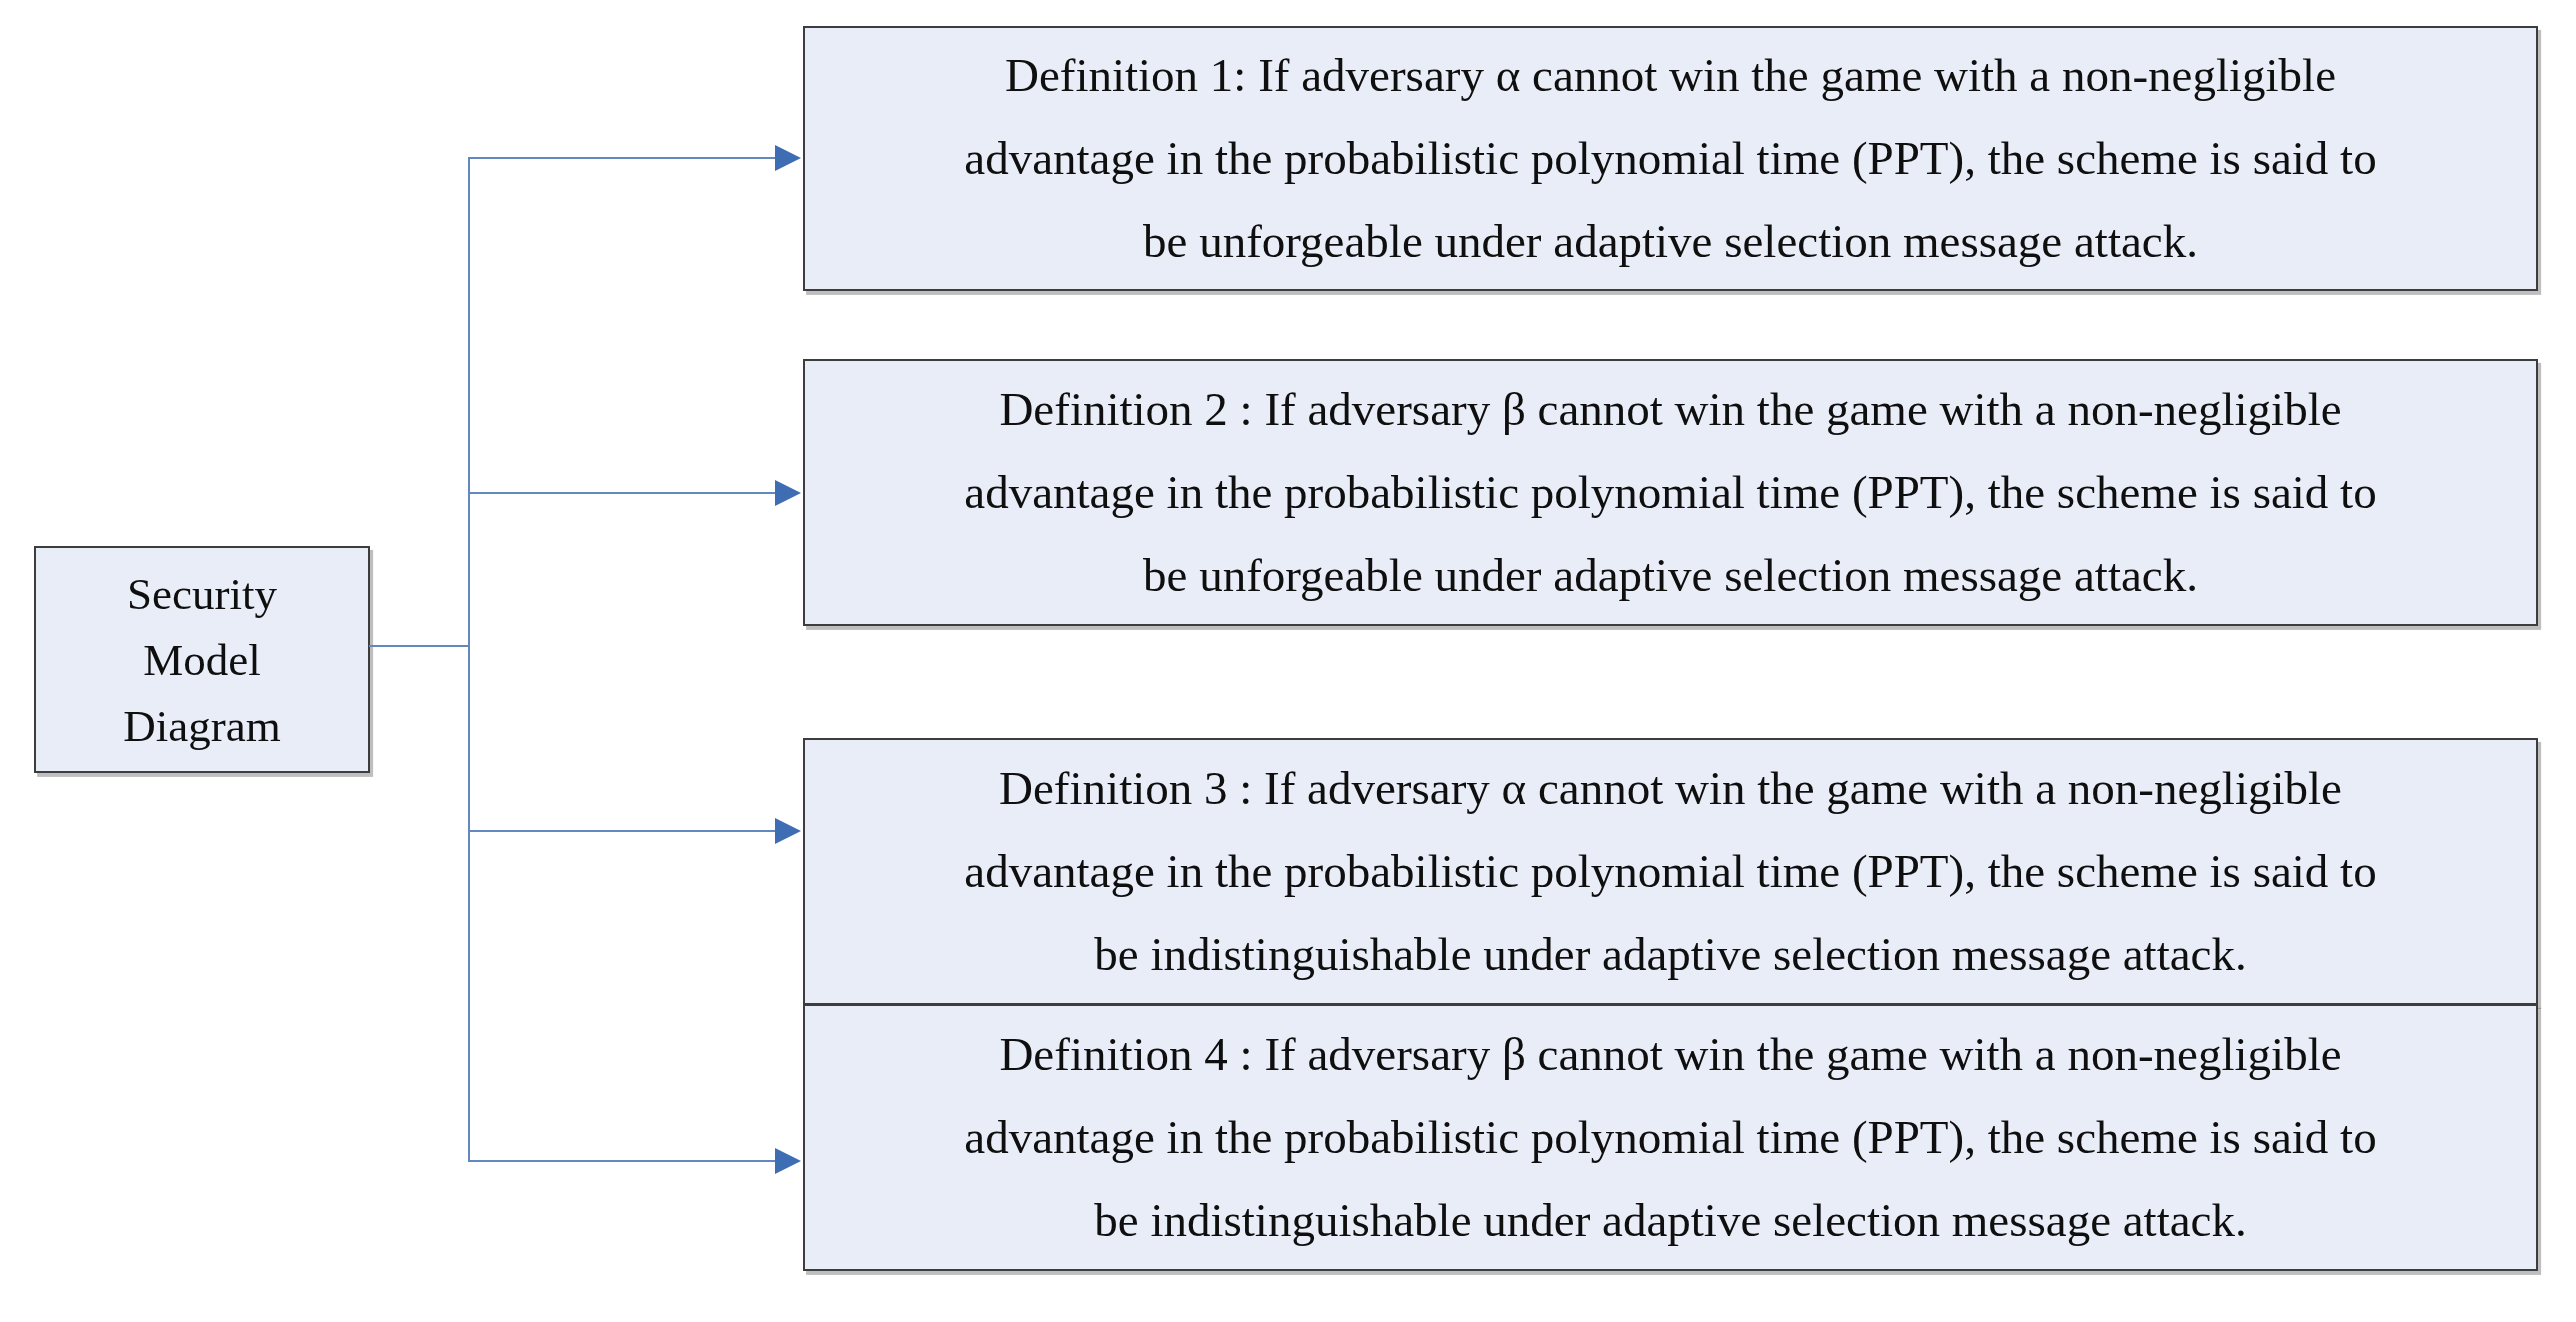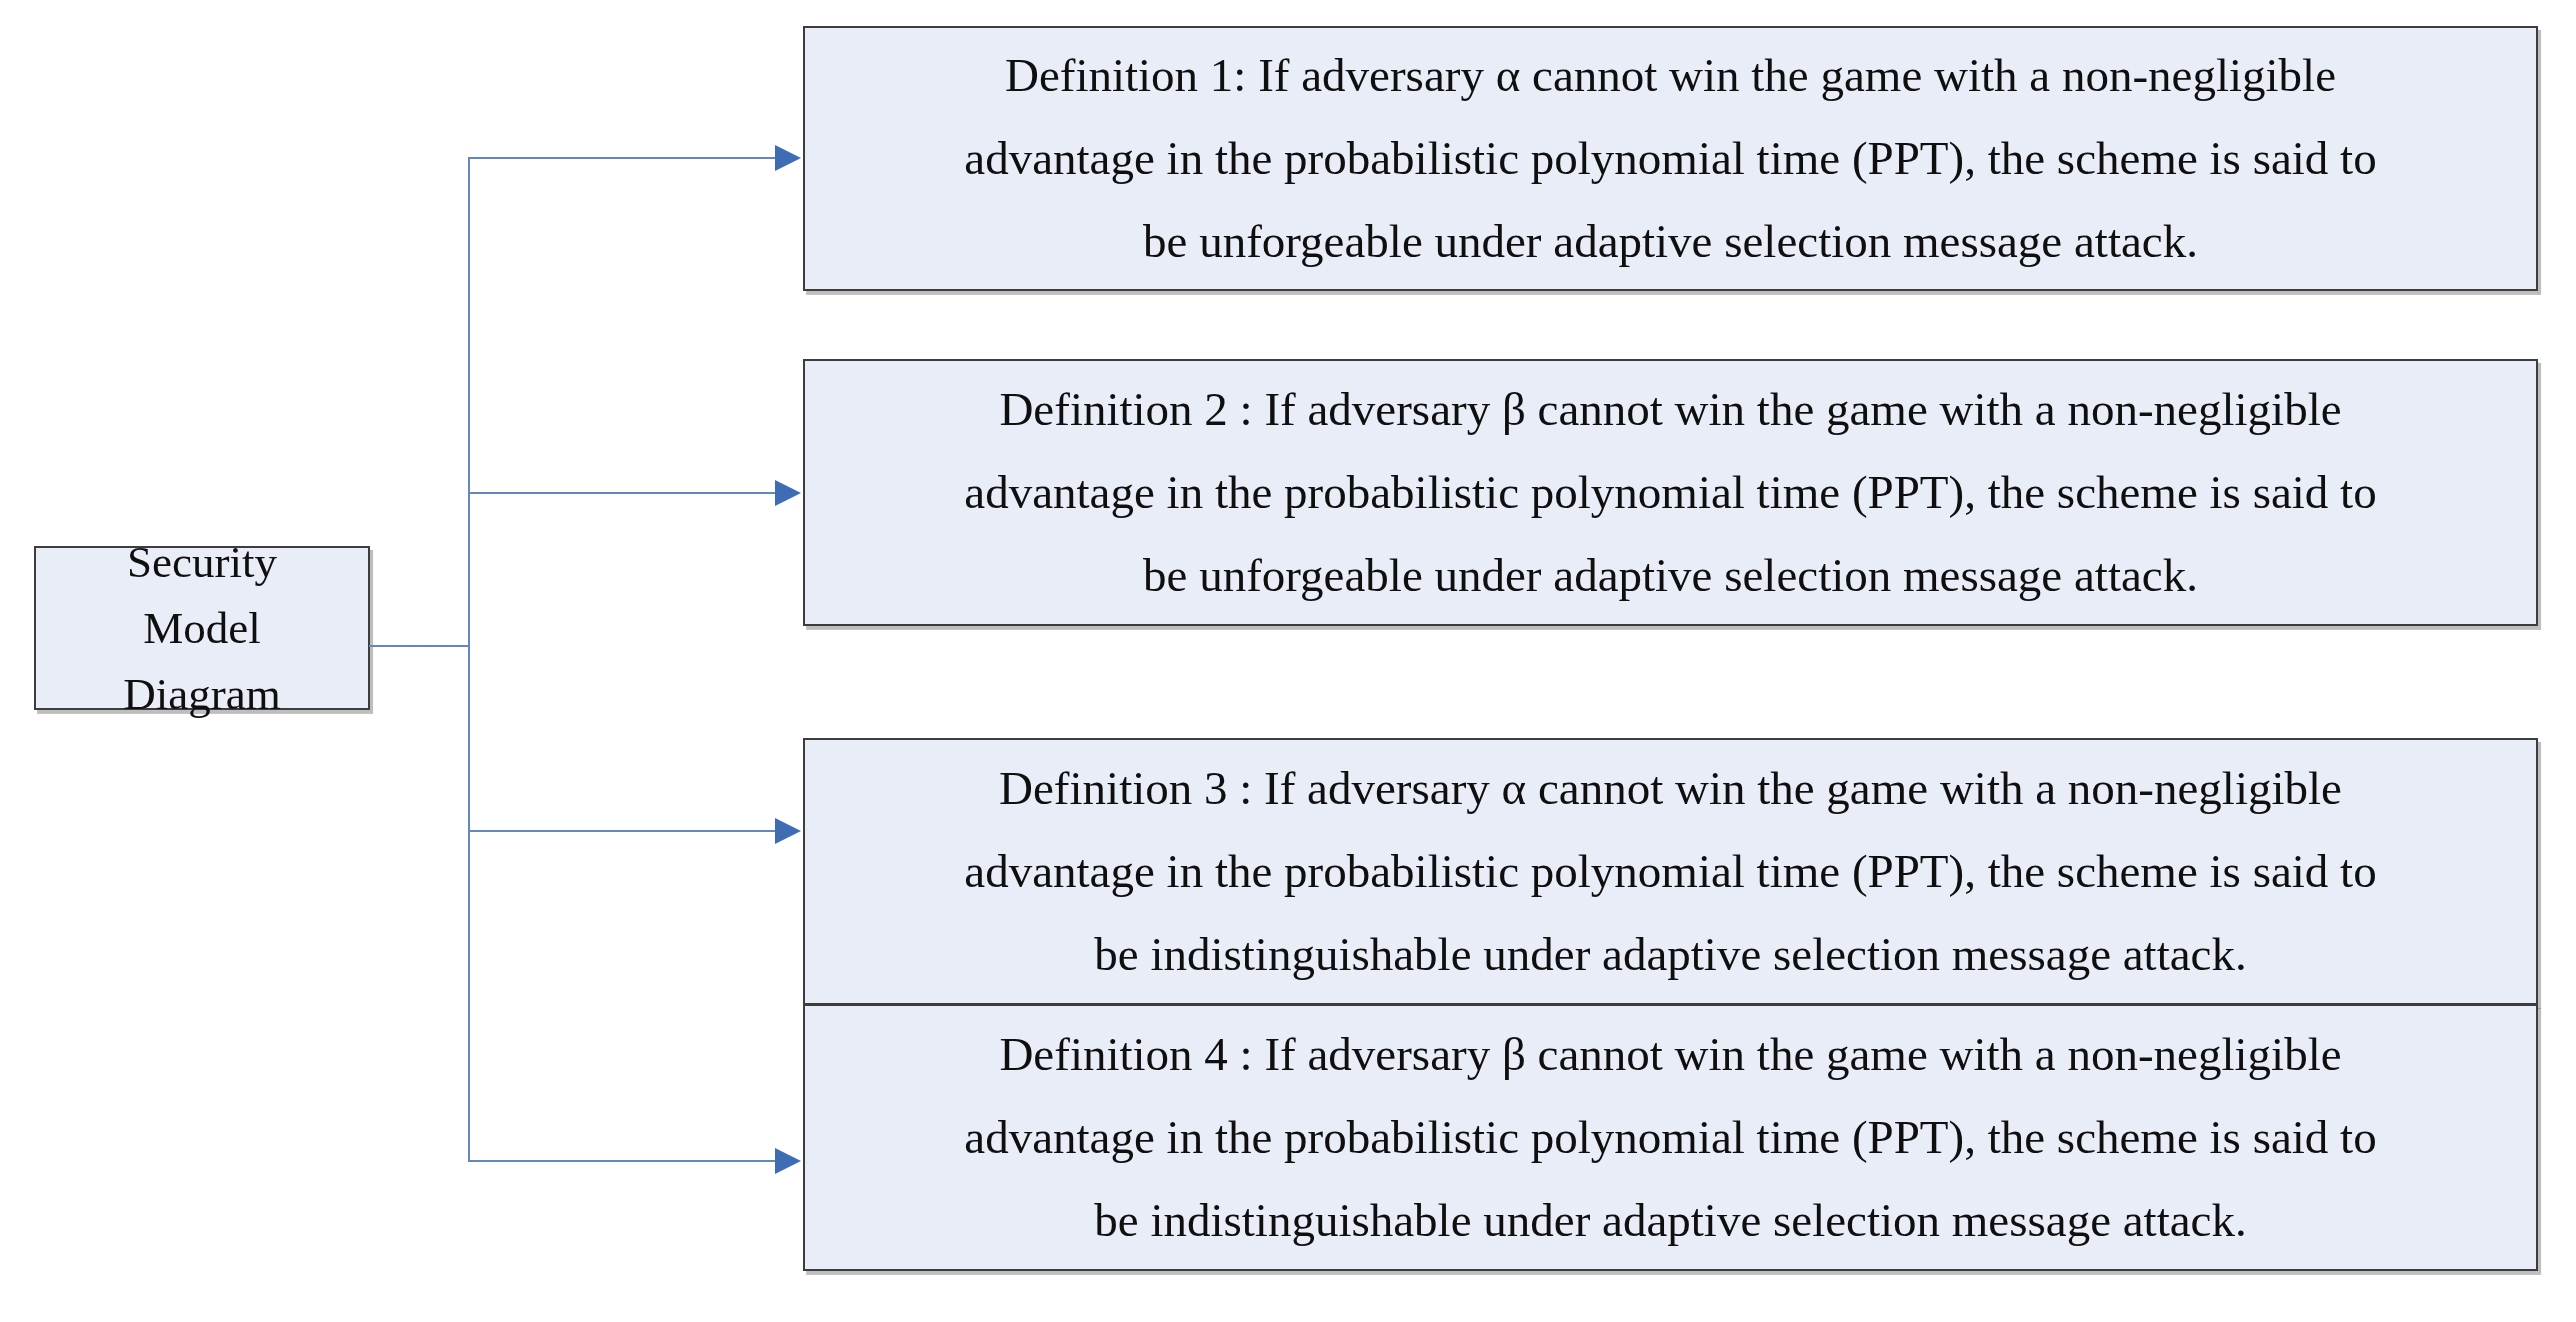--- a/index.html
+++ b/index.html
@@ -31,21 +31,21 @@
     display: flex;
     flex-direction: column;
     align-items: center;
     justify-content: center;
     text-align: center;
   }
   .root-box {
     left: 34px;
     top: 546px;
     width: 336px;
-    height: 164px;
+    height: 227px;
     font-size: 45px;
     line-height: 66px;
   }
   .def-box {
     left: 803px;
     width: 1735px;
     height: 267px;
     font-size: 47px;
     line-height: 83px;
     padding: 0 16px;

